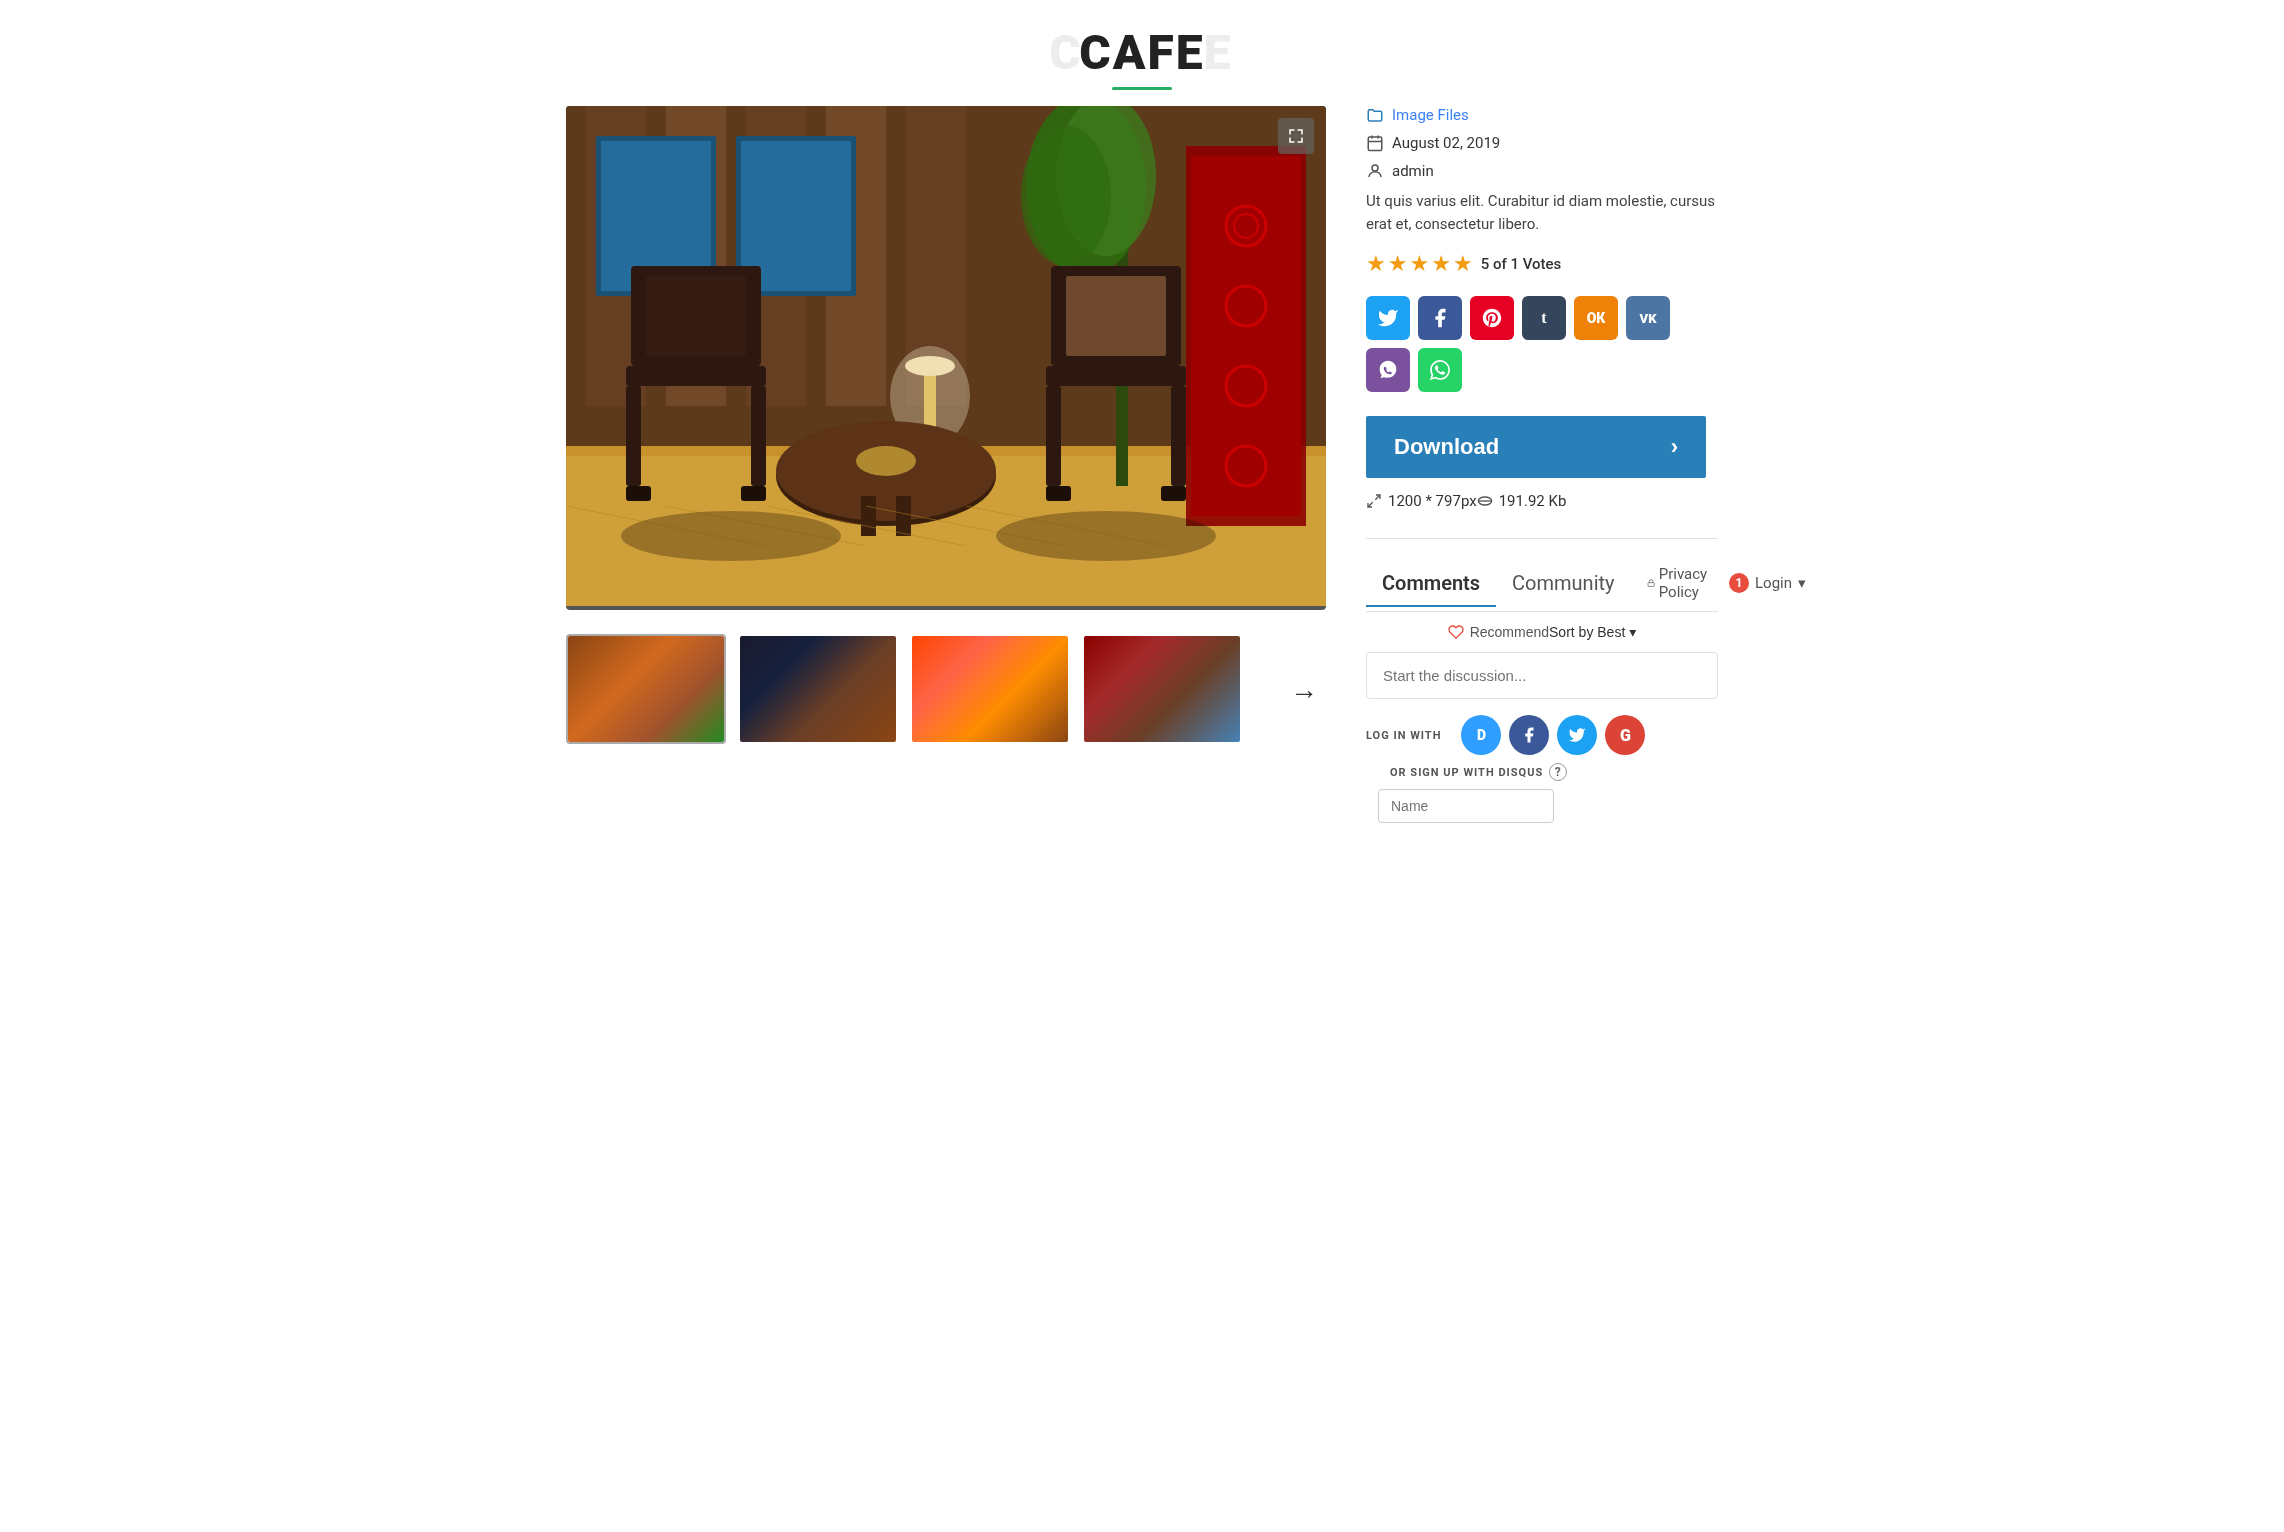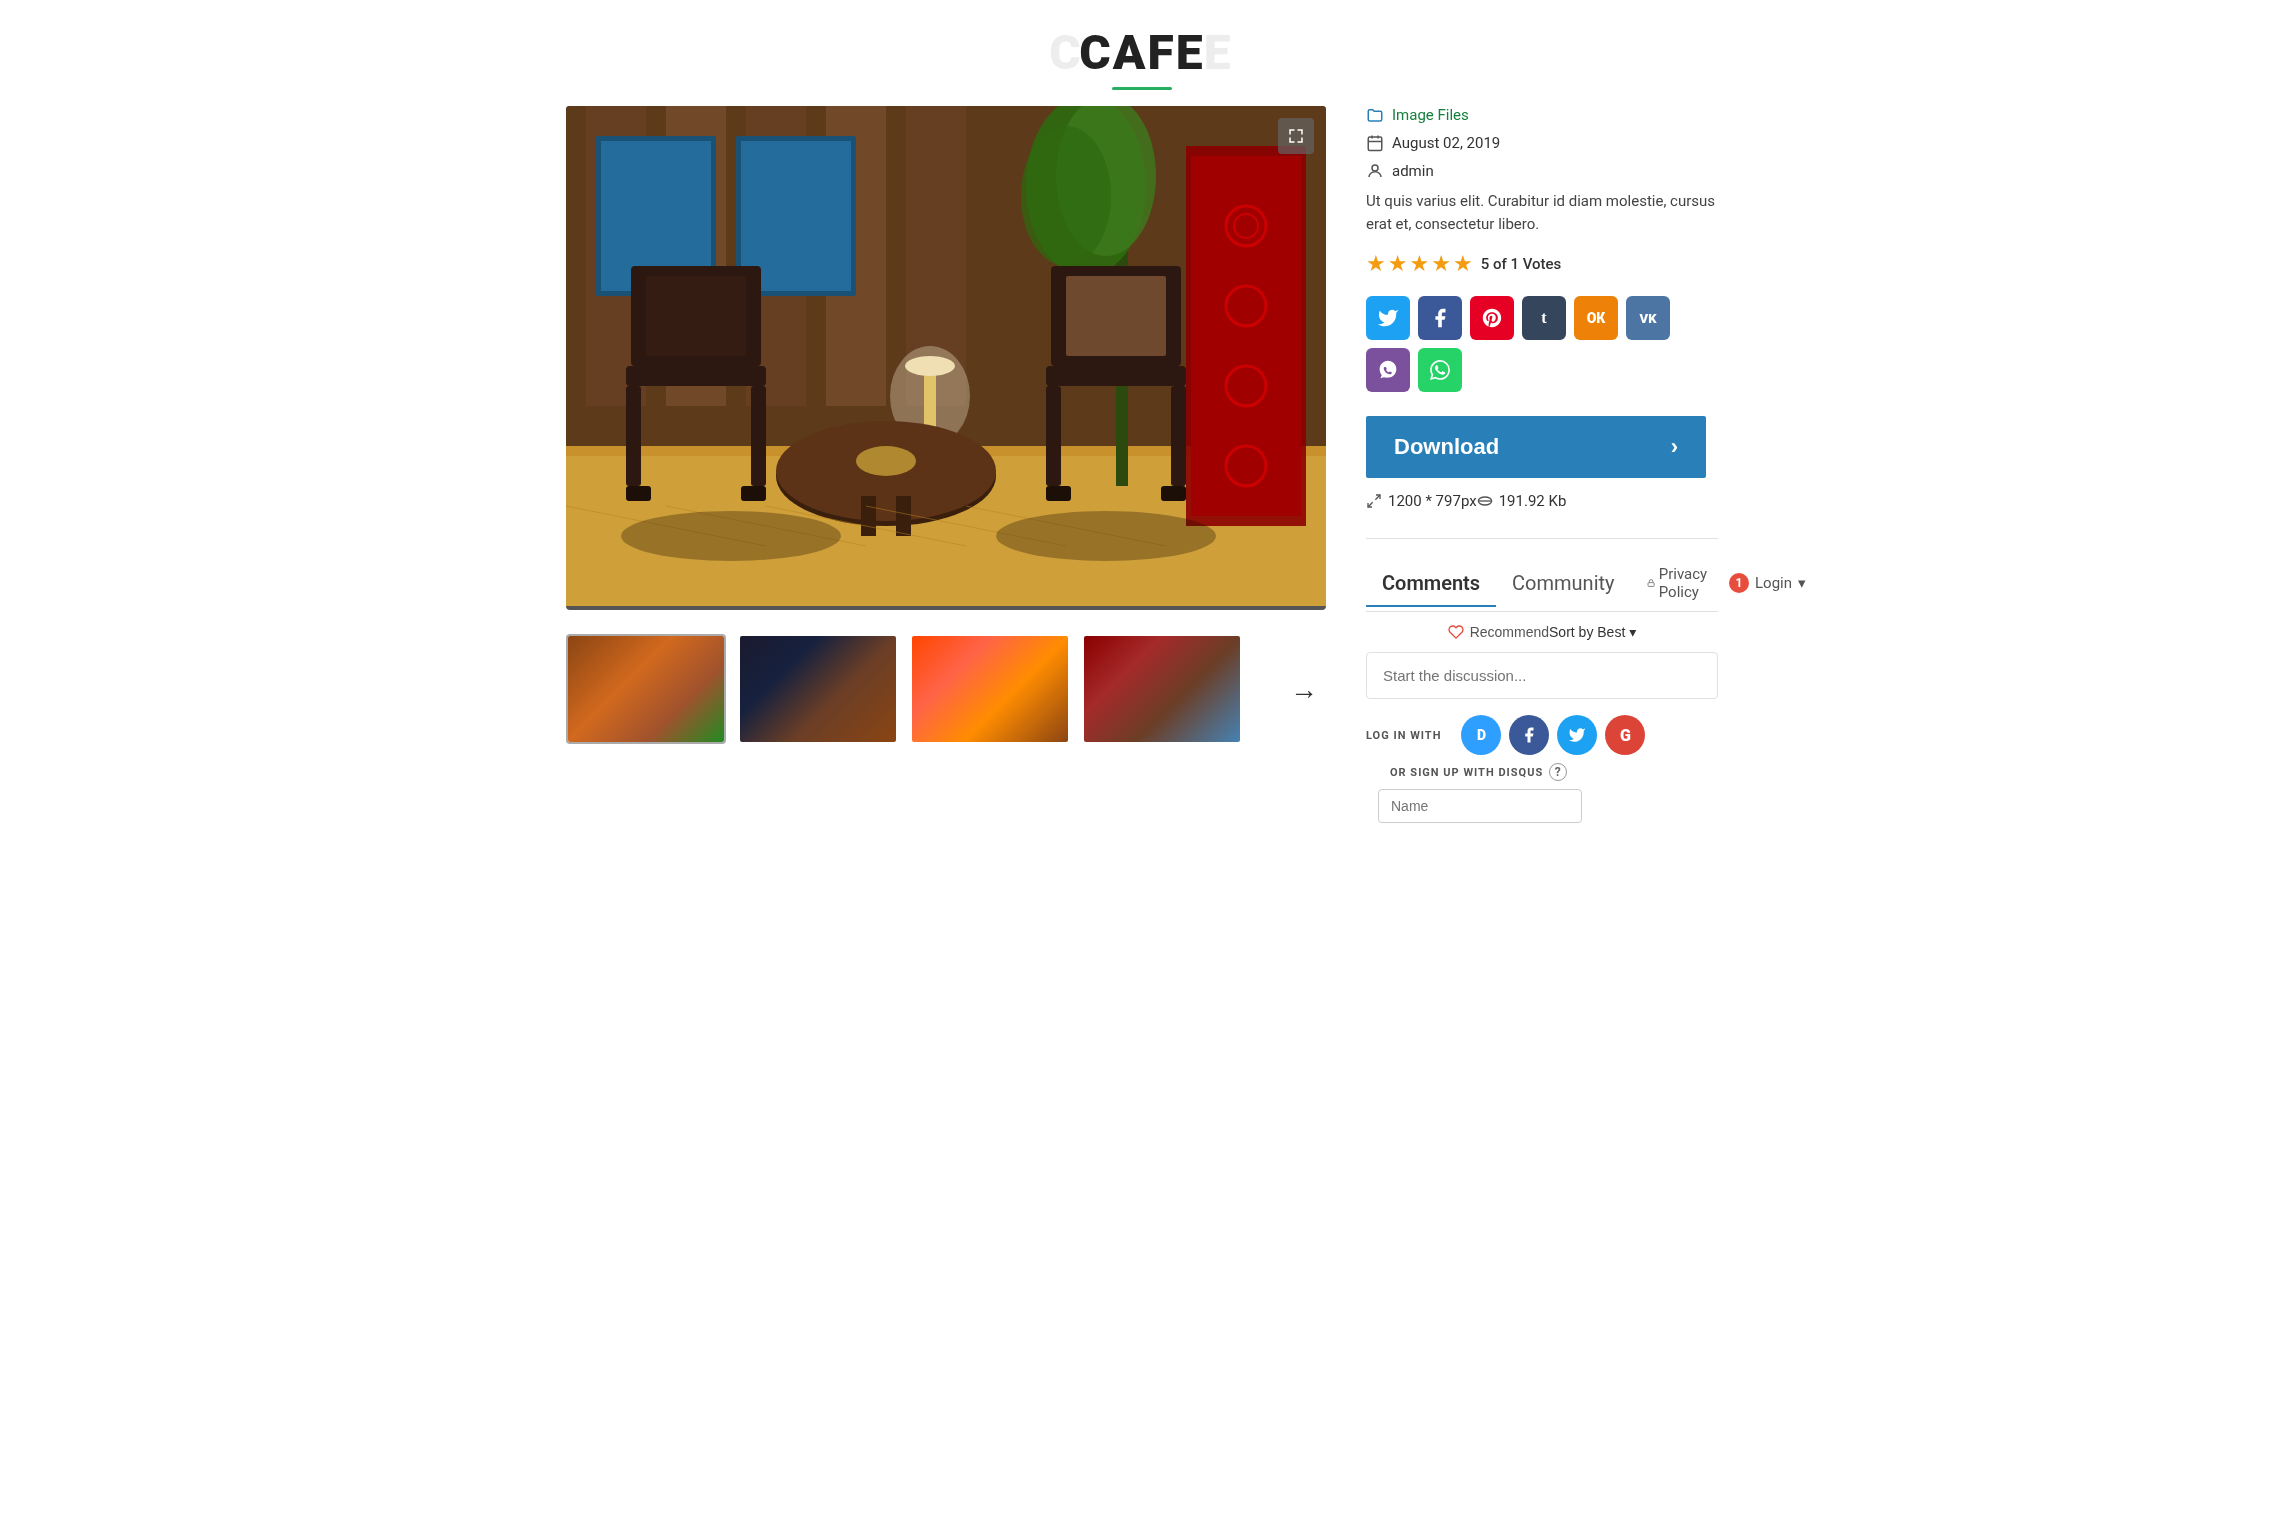--- a/index.html
+++ b/index.html
@@ -141,21 +141,21 @@
     }
 
     .meta-row {
       display: flex;
       align-items: center;
       gap: 8px;
       margin-bottom: 10px;
       font-size: 15px;
     }
     .meta-row a {
-      color: #15803d;
+      color: #3b82f6;
       text-decoration: none;
       text-align: center;
     }
     .meta-icon {
       width: 18px;
       height: 18px;
       display: inline-flex;
       align-items: center;
       justify-content: center;
       color: #555;
@@ -396,21 +396,21 @@
       font-size: 12px;
       color: #666;
       cursor: pointer;
     }
     .name-input {
       border: 1px solid #ccc;
       border-radius: 4px;
       padding: 8px 12px;
       font-size: 14px;
       color: #aaa;
-      width: 204px;
+      width: 176px;
       outline: none;
       margin-left: 12px;
     }
 
     .first-comment {
       text-align: center;
       font-size: 15px;
       color: #888;
       padding: 20px 0 10px;
       font-style: italic;

